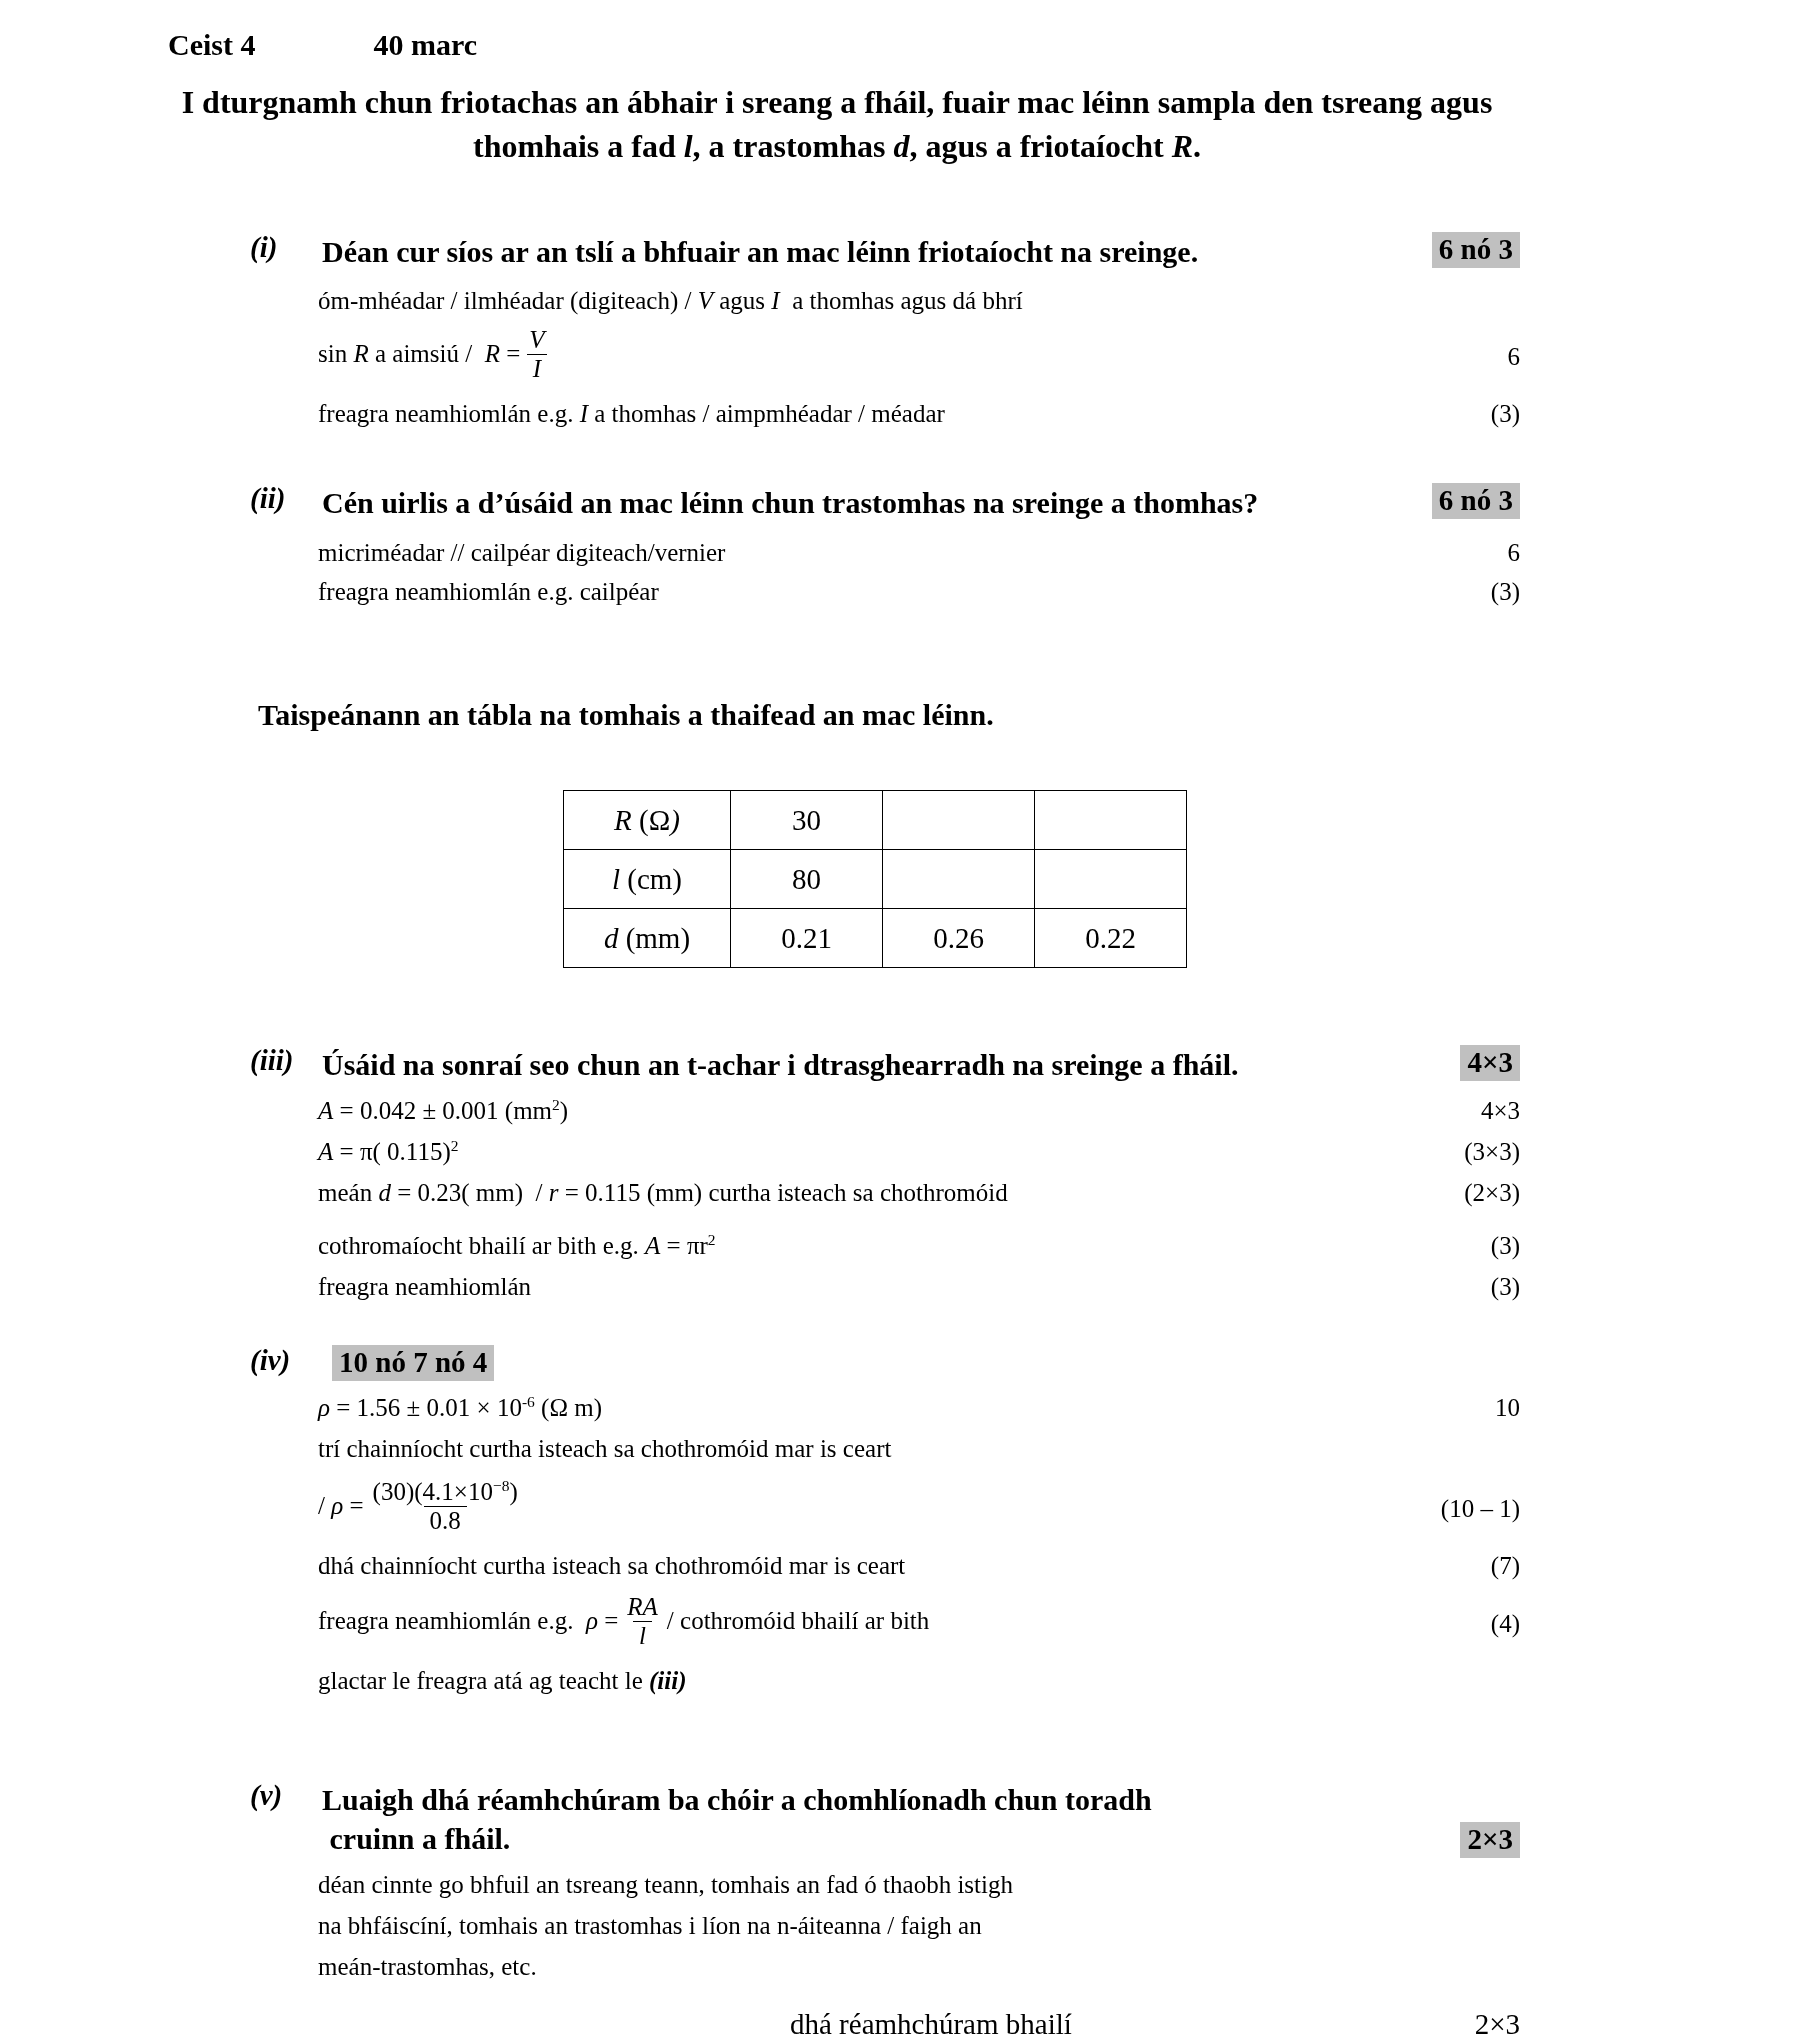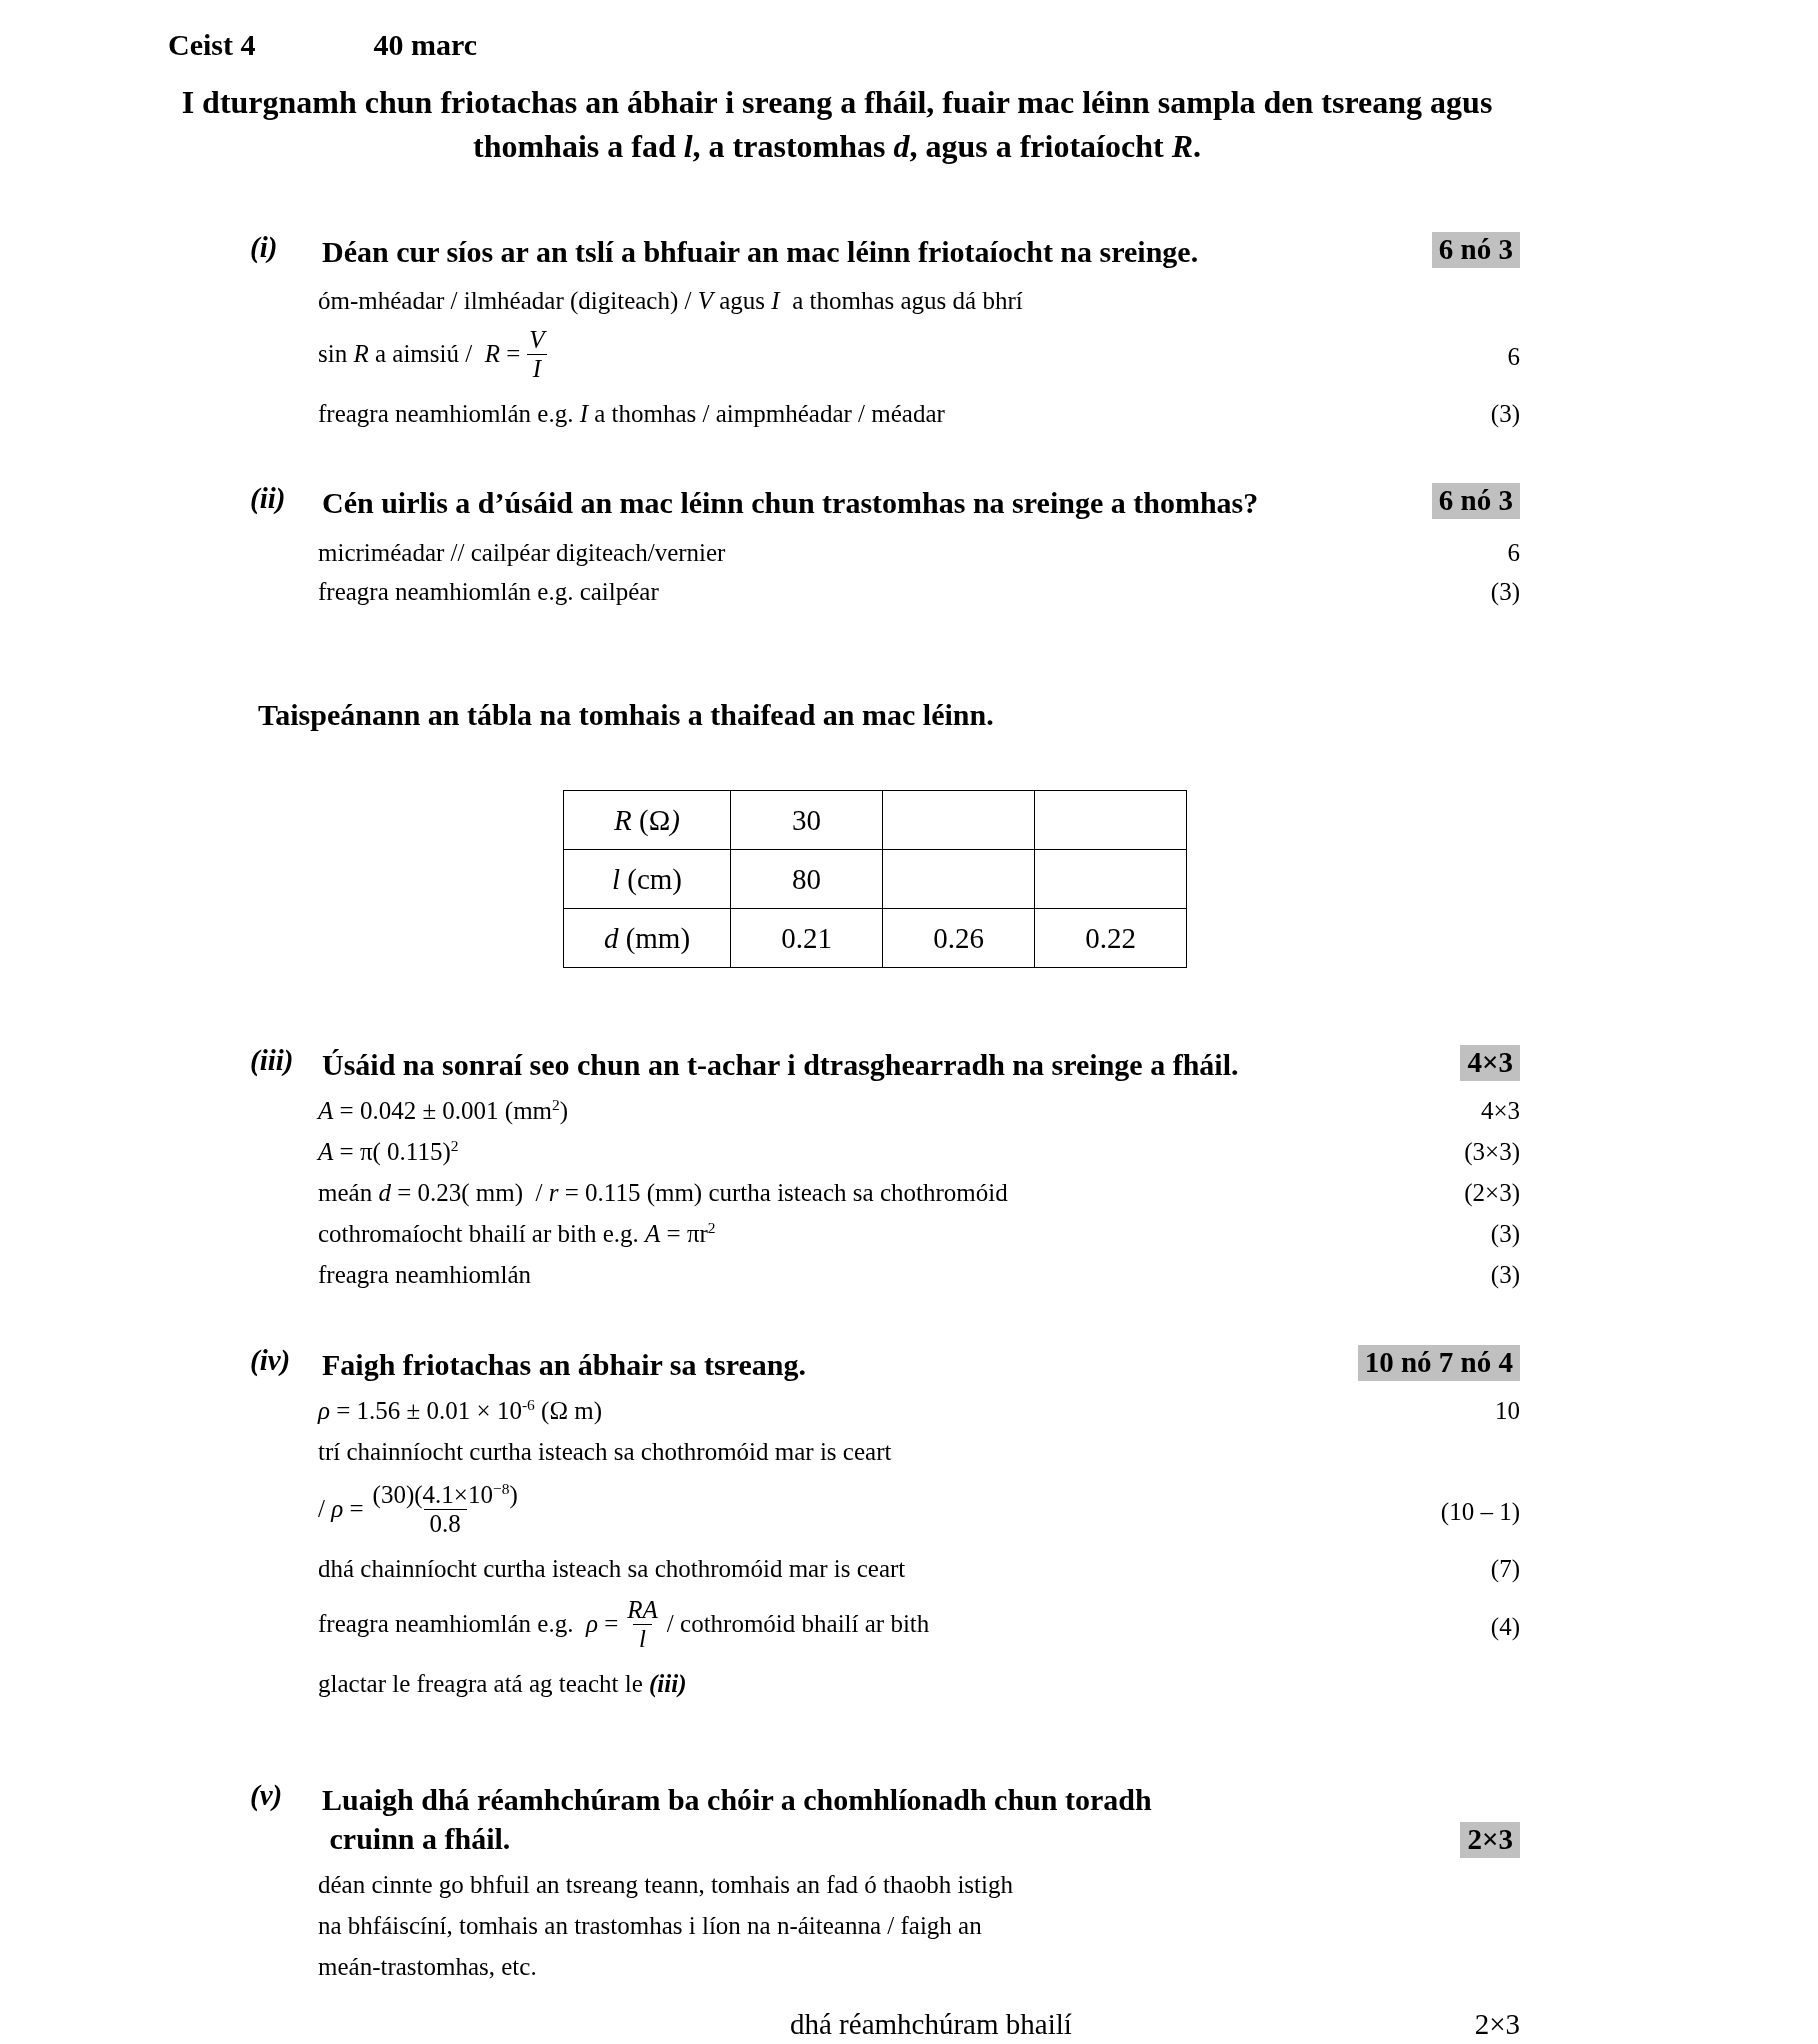--- a/index.html
+++ b/index.html
@@ -254,34 +254,33 @@
       <div class="amark">4×3</div>
     </div>
     <div class="aline" style="margin-top:8px;">
       <div class="atext"><span class="it">A</span> = π( 0.115)<sup class="sm">2</sup></div>
       <div class="amark">(3×3)</div>
     </div>
     <div class="aline" style="margin-top:8px;">
       <div class="atext">meán <span class="it">d</span> = 0.23( mm)&nbsp; / <span class="it">r</span> = 0.115 (mm) curtha isteach sa chothromóid</div>
       <div class="amark">(2×3)</div>
     </div>
-    <div class="aline" style="margin-top:8px;">
+    <div class="aline" style="margin-top:20px;">
       <div class="atext">cothromaíocht bhailí ar bith e.g. <span class="it">A</span> = πr<sup class="sm">2</sup></div>
       <div class="amark">(3)</div>
     </div>
     <div class="aline" style="margin-top:8px;">
       <div class="atext">freagra neamhiomlán</div>
       <div class="amark">(3)</div>
     </div>
   </div>
 
   <div class="qblock" style="top:1345px;">
     <div class="qrow">
       <div class="qnum">(iv)</div>
-      <div class="qtext">Faigh friotachas an ábhair sa tsreang.</div>
       <div class="qmark">10 nó 7 nó 4</div>
     </div>
 
     <div class="aline" style="margin-top:10px;justify-content:flex-end;">
       <div class="atext"><span class="it">ρ</span> = 1.56 ± 0.01 × 10<sup class="sm">-6</sup> (Ω m)</div>
       <div class="amark">10</div>
     </div>
     <div class="aline" style="margin-top:8px;">
       <div class="atext">trí chainníocht curtha isteach sa chothromóid mar is ceart</div>
       <div class="amark"></div>

